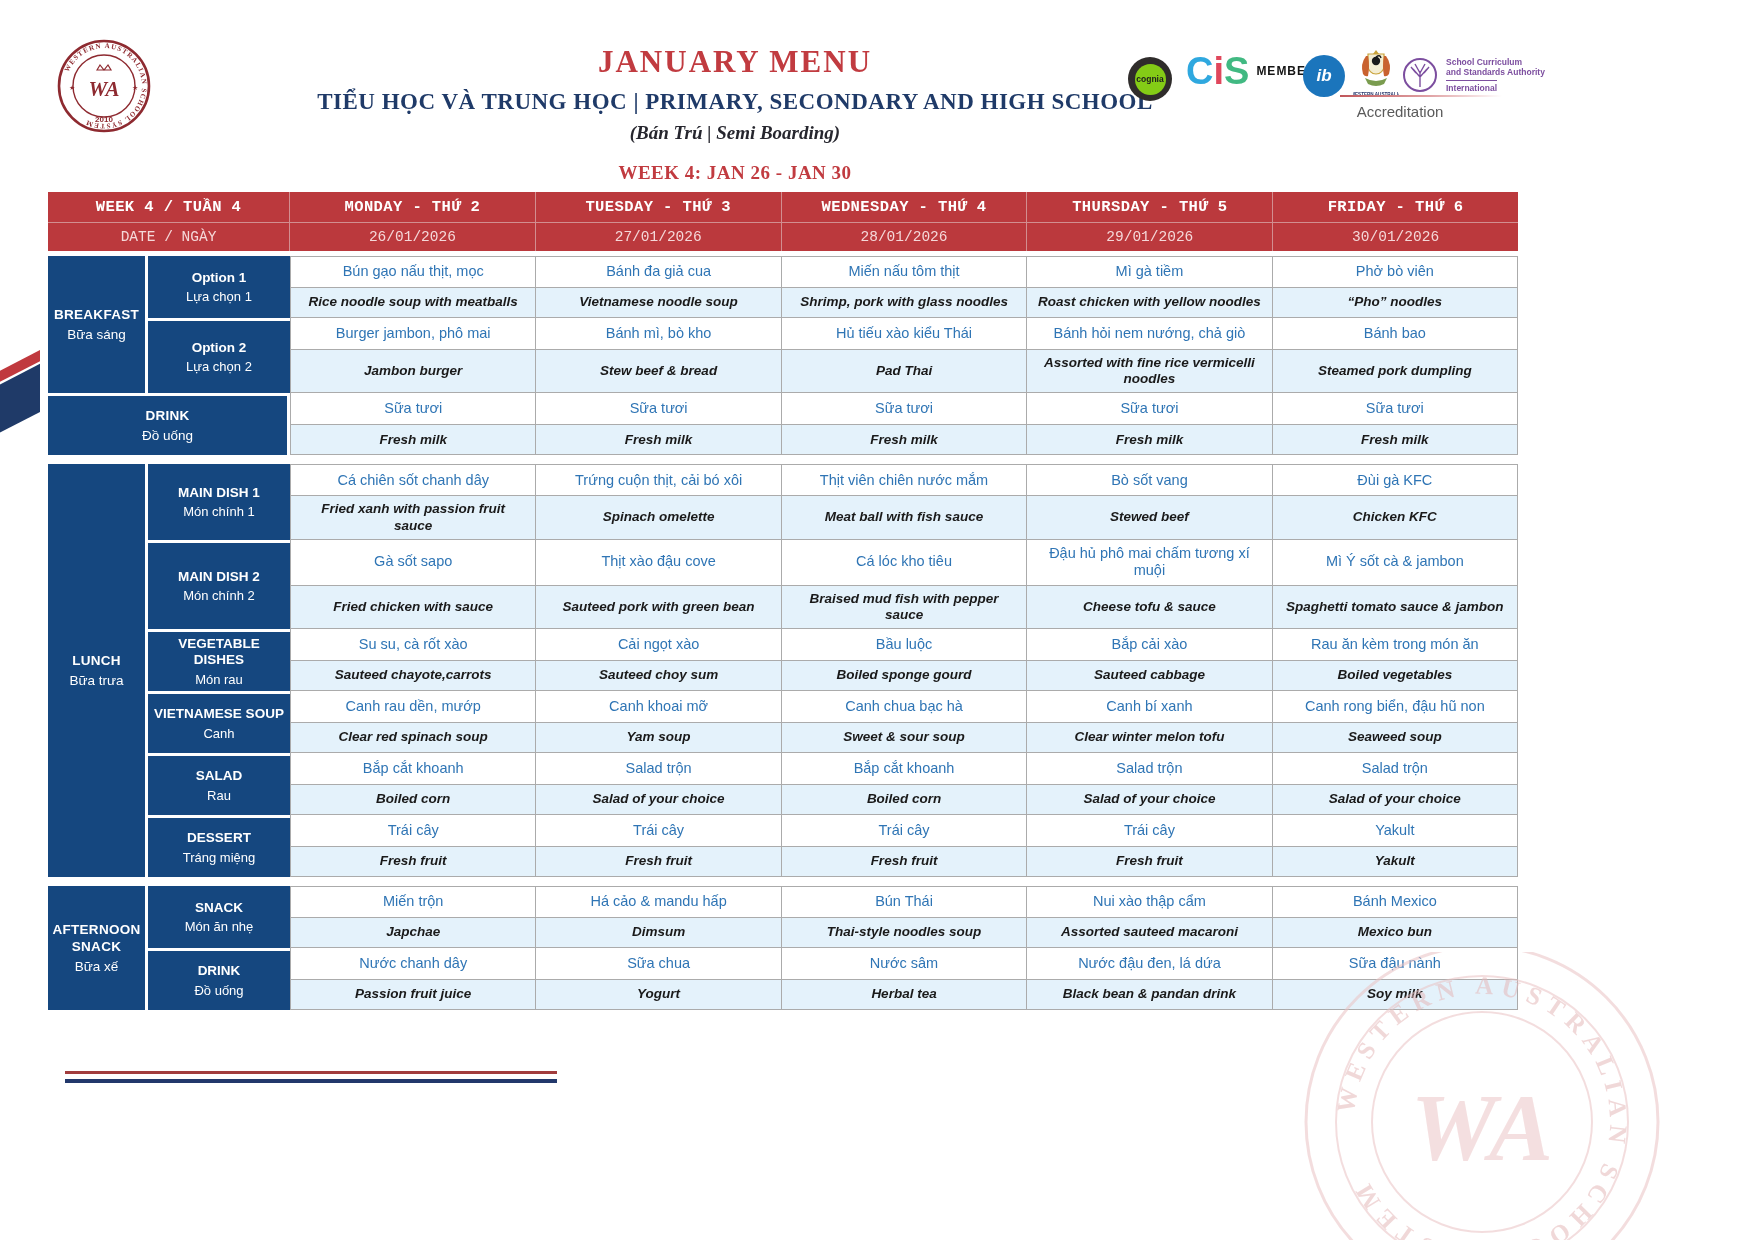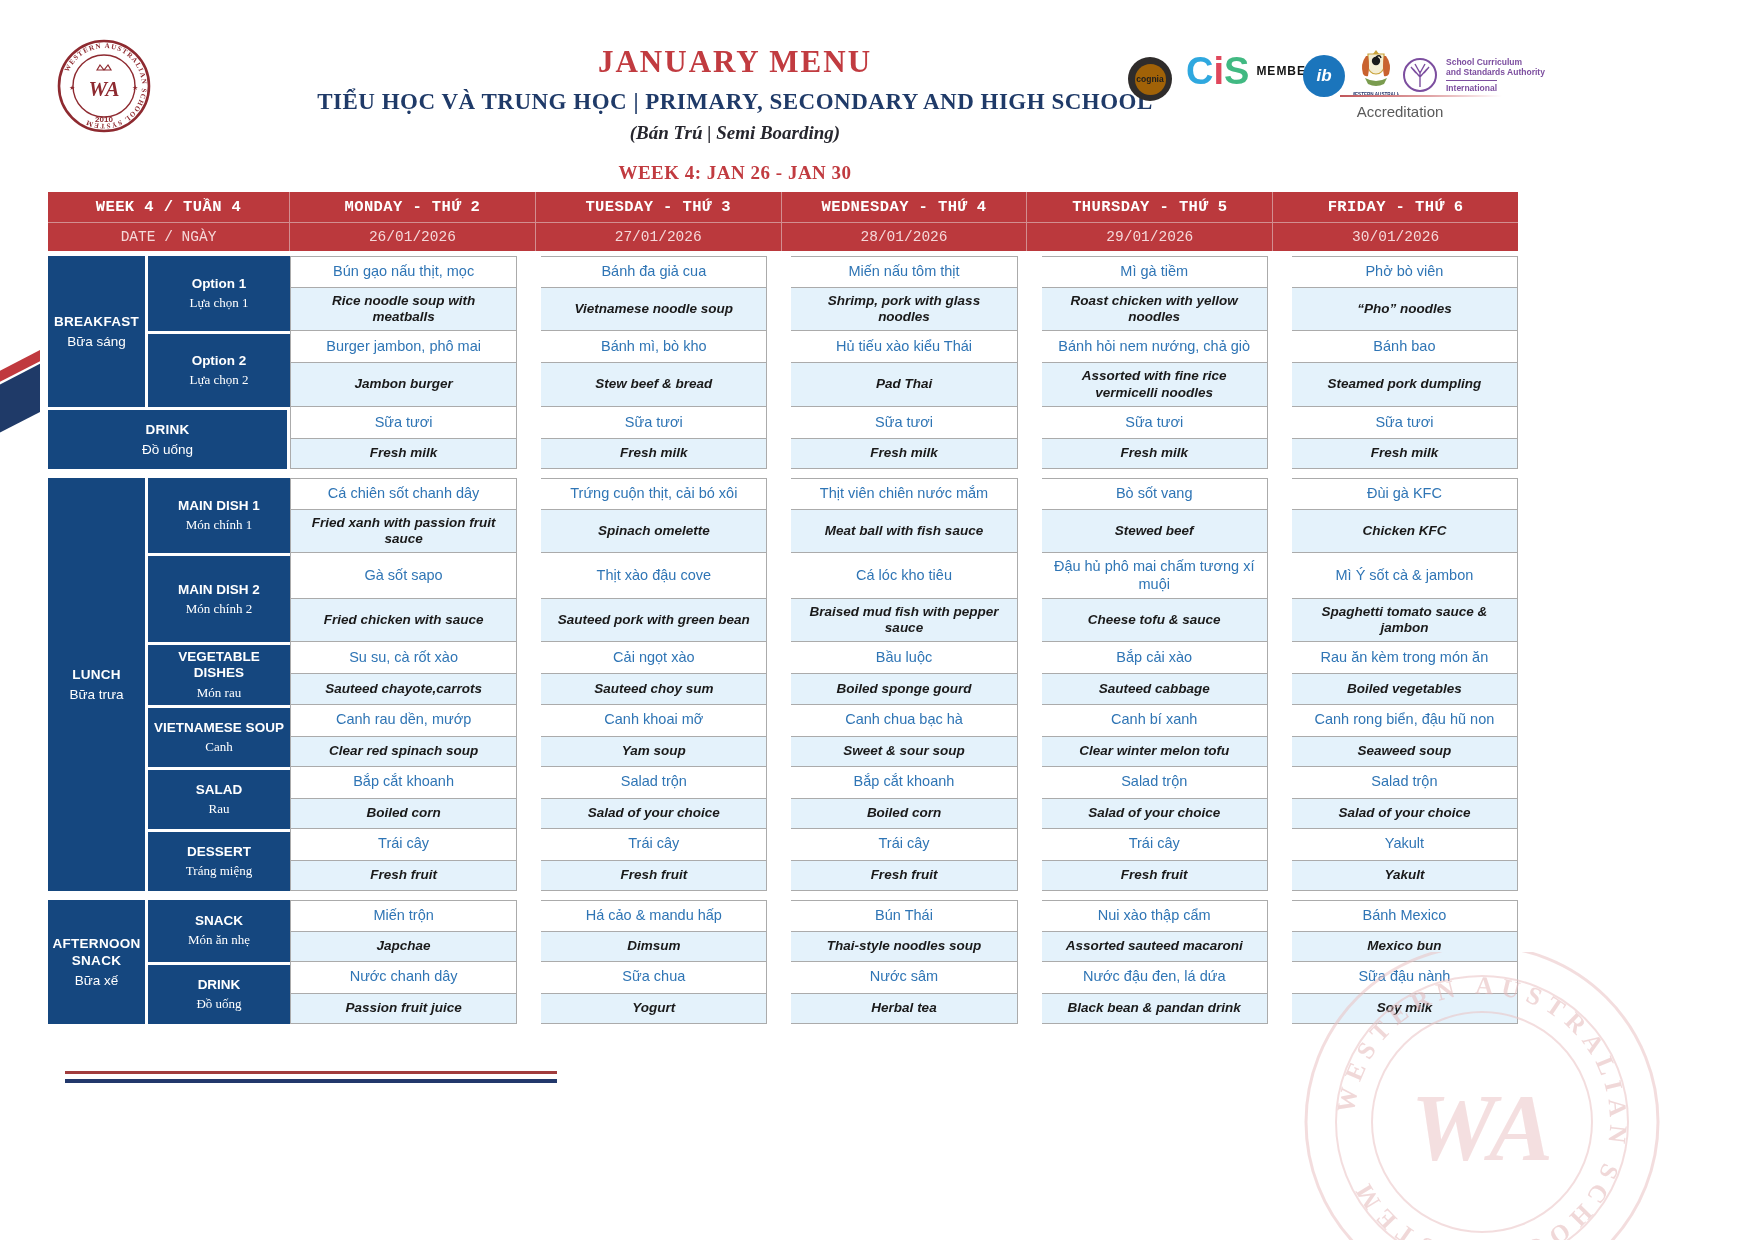--- a/index.html
+++ b/index.html
@@ -15,21 +15,21 @@
   .subnote{font-family:"Liberation Serif",serif;font-style:italic;font-weight:600;font-size:19px;
            color:#26262e;margin-top:7px;}
   .weekline{font-family:"Liberation Serif",serif;font-weight:700;font-size:19px;letter-spacing:.5px;
             color:#C13B40;margin-top:18px;}
 
   .seal{position:absolute;left:56px;top:36px;}
 
   
   .logo-cognia{position:absolute;left:1128px;top:57px;width:44px;height:44px;border-radius:50%;
                background:#2F2C2B;display:flex;align-items:center;justify-content:center;}
-  .logo-cognia .inner{width:31px;height:31px;border-radius:50%;background:#a16207;display:flex;
+  .logo-cognia .inner{width:31px;height:31px;border-radius:50%;background:#84cc16;display:flex;
                       align-items:center;justify-content:center;font-size:8.5px;font-weight:800;color:#1e1e1e;}
   .logo-cis{position:absolute;left:1186px;top:52px;display:flex;align-items:center;}
   .cis-letter{font-size:38px;font-weight:800;line-height:1;font-family:"Liberation Sans",sans-serif;}
   .cis-c{color:#2FA8DF;} .cis-i{color:#E0475C;} .cis-s{color:#41B982;}
   .cis-member{font-size:12px;font-weight:800;color:#141414;letter-spacing:1px;margin-left:7px;}
   .cis-paren{font-size:36px;font-weight:400;color:#F49B2E;margin-left:7px;line-height:1;}
   .logo-ib{position:absolute;left:1303px;top:55px;width:42px;height:42px;border-radius:50%;
            background:#1B75BC;display:flex;align-items:center;justify-content:center;}
   .logo-ib span{color:#fff;font-weight:800;font-style:italic;font-size:17px;}
   .logo-wa{position:absolute;left:1353px;top:46px;}
@@ -69,23 +69,23 @@
   .seclabel.merged{width:242px;}
   .seclabel .l1{font-weight:700;font-size:13.5px;letter-spacing:.3px;line-height:1.25;}
   .seclabel .l2{font-size:13.5px;margin-top:3px;font-weight:400;}
   .rows{flex:1;display:flex;flex-direction:column;}
   .pair{display:flex;align-items:stretch;}
   .sublabel{width:142px;flex:none;background:#15477F;color:#fff;display:flex;flex-direction:column;
             justify-content:center;align-items:center;text-align:center;box-sizing:border-box;padding:4px;}
   .pair + .pair .sublabel{border-top:3px solid #fff;}
   .section + .section .seclabel{border-top:3px solid #fff;}
   .sublabel .l1{font-weight:700;font-size:13.5px;line-height:1.2;}
-  .sublabel .l2{font-size:13px;margin-top:3px;font-weight:400;font-family:Liberation Serif, serif;}
+  .sublabel .l2{font-size:13px;margin-top:3px;font-weight:400;}
   .cellcol{flex:1;display:flex;flex-direction:column;}
-  .cells{display:flex;flex:1;gap:24px;}
+  .cells{display:flex;flex:1;}
   .cell{flex:1;display:flex;align-items:center;justify-content:center;text-align:center;
         box-sizing:border-box;padding:5px 10px;border-right:1px solid #ABABAB;
         border-bottom:1px solid #ABABAB;line-height:1.2;}
   .cells .cell:first-child{border-left:1px solid #ABABAB;}
   .section.topline .pair:first-child .vnrow .cell{border-top:1px solid #ABABAB;}
   .cell.vn{background:#fff;color:#2F75B5;font-size:14.5px;min-height:32px;}
   .cell.en{background:#E4F2FB;color:#1a1a1a;font-style:italic;font-weight:600;font-size:13.5px;min-height:30px;}
 
   
   .foot-red{position:absolute;left:65px;top:1071px;width:492px;height:3px;background:#A13C3D;}

